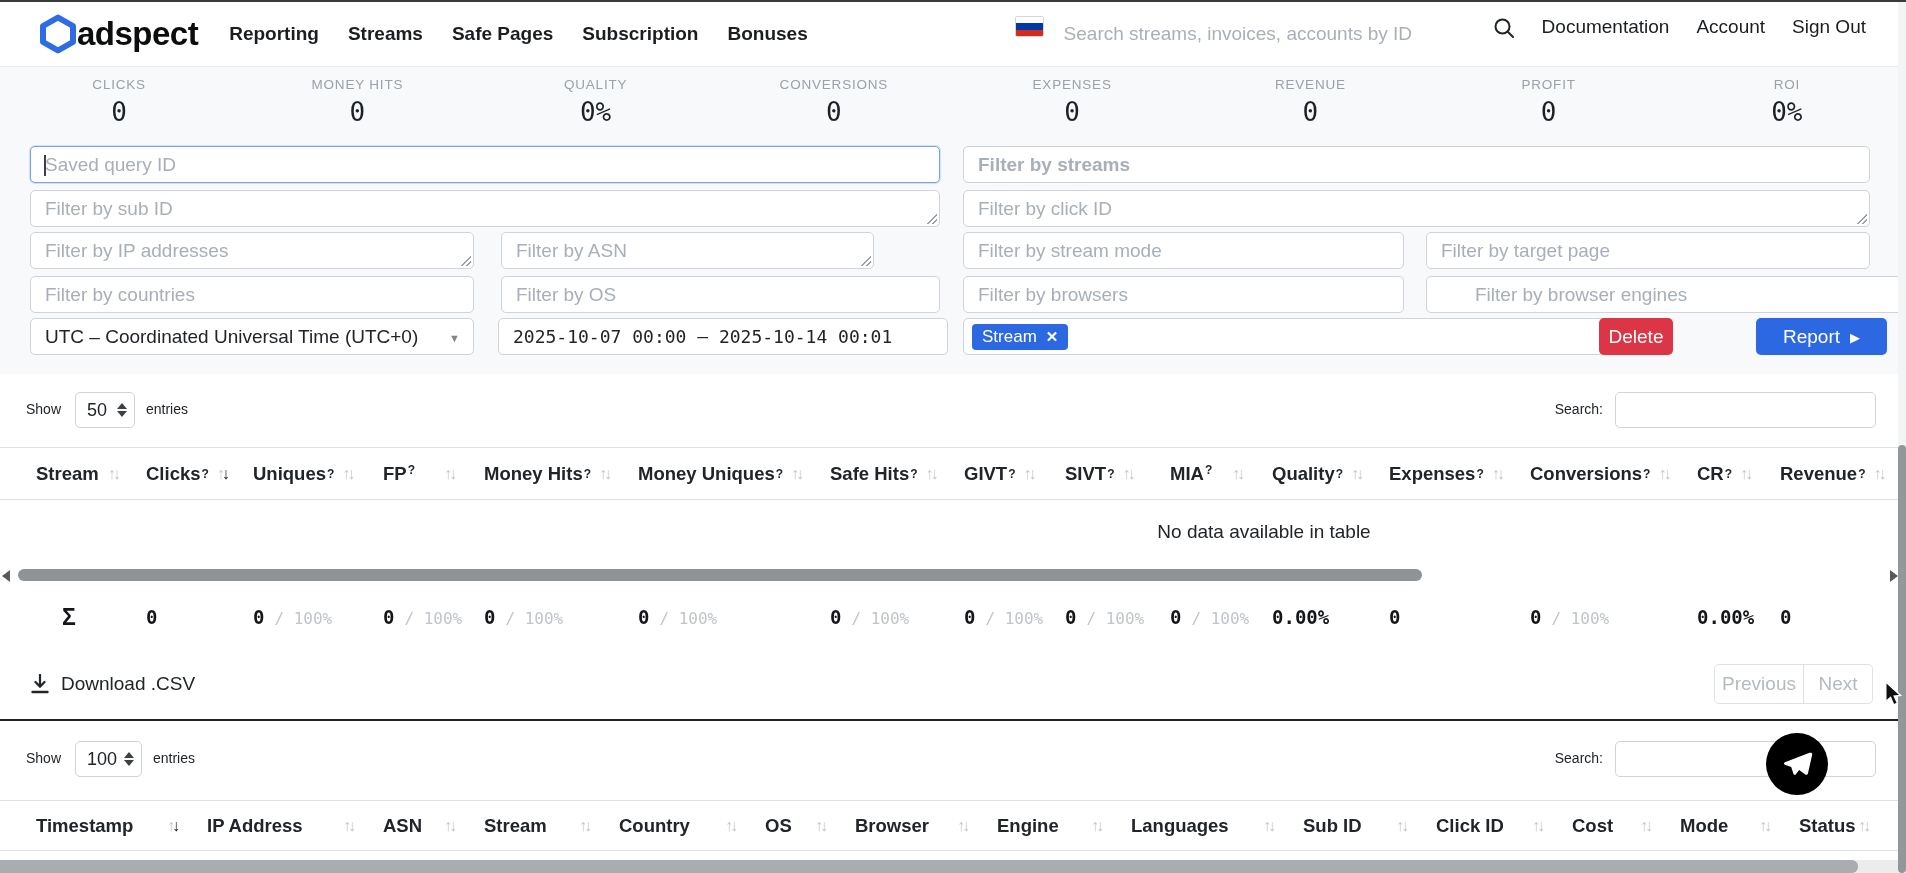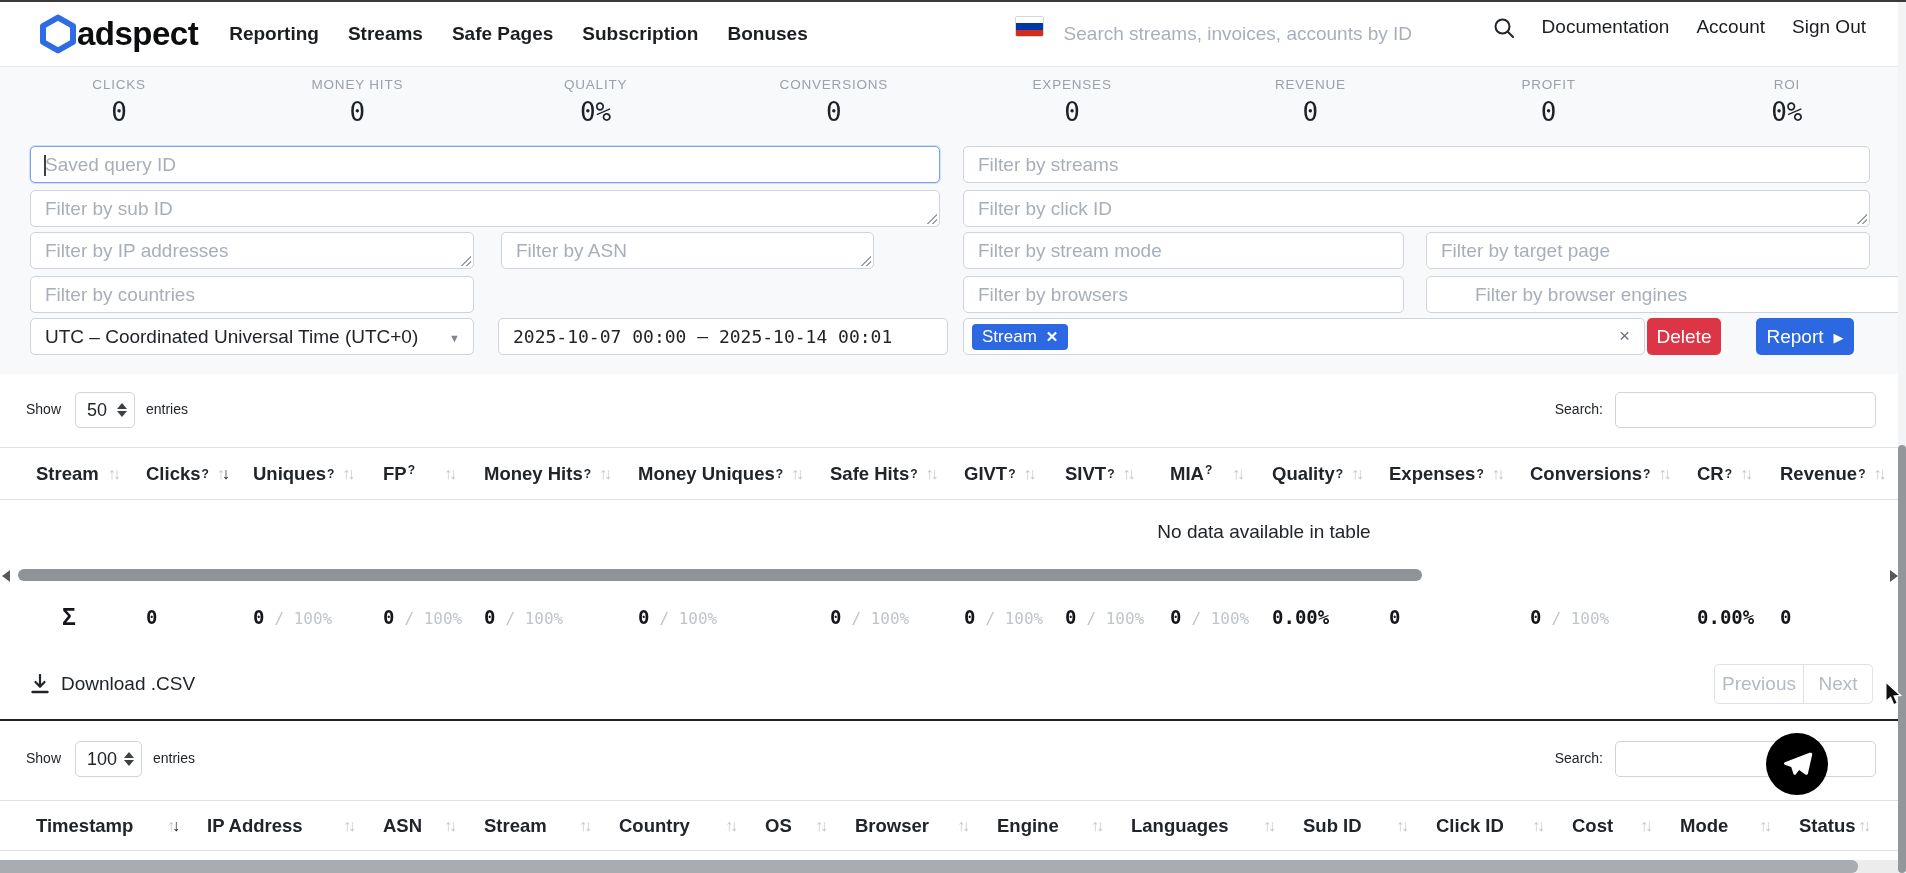--- a/index.html
+++ b/index.html
@@ -47,22 +47,22 @@
   .rsz{position:absolute;right:2px;bottom:2px;width:11px;height:11px;
        background:
          linear-gradient(135deg,transparent 0 52%,#9aa0a6 52% 60%,transparent 60% 76%,#9aa0a6 76% 84%,transparent 84%);}
   .sel-caret{position:absolute;right:13px;top:13px;font-size:11px;color:#80868d;}
   .clear-x{position:absolute;right:14px;top:6px;font-size:19px;color:#6b7480;cursor:pointer;}
   .tag{display:inline-flex;align-items:center;gap:9px;background:#2d68e3;color:#fff;border-radius:4px;
        font-size:17px;padding:3px 10px;cursor:default;}
   .tag .x{font-size:15px;font-weight:700;cursor:pointer;}
   .btn{position:absolute;height:37px;border-radius:5px;color:#fff;font-size:19px;font-weight:500;
        display:flex;align-items:center;justify-content:center;cursor:pointer;box-sizing:border-box;}
-  #btn-delete{left:1647px;top:251px;width:74px;background:#dc3545;}
-  #btn-report{left:1756px;top:251px;width:98px;background:#2d68e3;gap:10px;}
+  #btn-delete{left:1599px;top:251px;width:74px;background:#dc3545;}
+  #btn-report{left:1756px;top:251px;width:131px;background:#2d68e3;gap:10px;}
   #btn-report .play{font-size:13px;margin-top:1px;}
 
   
   .lbl19{font-size:14px;color:#212529;}
   .showsel{position:absolute;height:36px;background:#fff;border:1px solid #ced4da;border-radius:5px;
            box-sizing:border-box;display:flex;align-items:center;justify-content:space-between;
            padding:0 7px 0 11px;cursor:pointer;}
   .showsel .v{font-size:18px;color:#212529;}
   .spin{display:flex;flex-direction:column;gap:2px;}
   .spin i{display:block;width:0;height:0;border-left:5px solid transparent;border-right:5px solid transparent;}
@@ -190,21 +190,21 @@
     <div class="stat">
         <div class="sl">ROI</div>
         <div class="sv mono">0%</div>
       </div>
   </div>
 
   <div class="in focused" style="left:30px;top:79px;width:910px;">
     <span class="caret"></span>
     <span class="ph">Saved query ID</span>
   </div>
-  <div class="in" style="left:963px;top:79px;width:907px;">
+  <div class="in" style="left:963px;top:79px;width:907px;font-weight:bold;">
     <span class="ph">Filter by streams</span>
   </div>
 
   <div class="in" style="left:30px;top:123px;width:910px;">
     <span class="ph">Filter by sub ID</span>
     <span class="rsz"></span>
   </div>
   <div class="in" style="left:963px;top:123px;width:907px;">
     <span class="ph">Filter by click ID</span>
     <span class="rsz"></span>
@@ -220,20 +220,23 @@
   </div>
   <div class="in" style="left:963px;top:165px;width:441px;">
     <span class="ph">Filter by stream mode</span>
   </div>
   <div class="in" style="left:1426px;top:165px;width:444px;">
     <span class="ph">Filter by target page</span>
   </div>
 
   <div class="in" style="left:30px;top:209px;width:444px;">
     <span class="ph">Filter by countries</span>
+  </div>
+  <div class="in" style="left:501px;top:209px;width:439px;">
+    <span class="ph">Filter by OS</span>
   </div>
   <div class="in" style="left:963px;top:209px;width:441px;">
     <span class="ph">Filter by browsers</span>
   </div>
   <div class="in" style="left:1426px;top:209px;width:504px;padding-left:48px;">
     <span class="ph">Filter by browser engines</span>
   </div>
 
   <div class="in" style="left:30px;top:251px;width:444px;cursor:pointer;">
     <span class="val">UTC – Coordinated Universal Time (UTC+0)</span>

